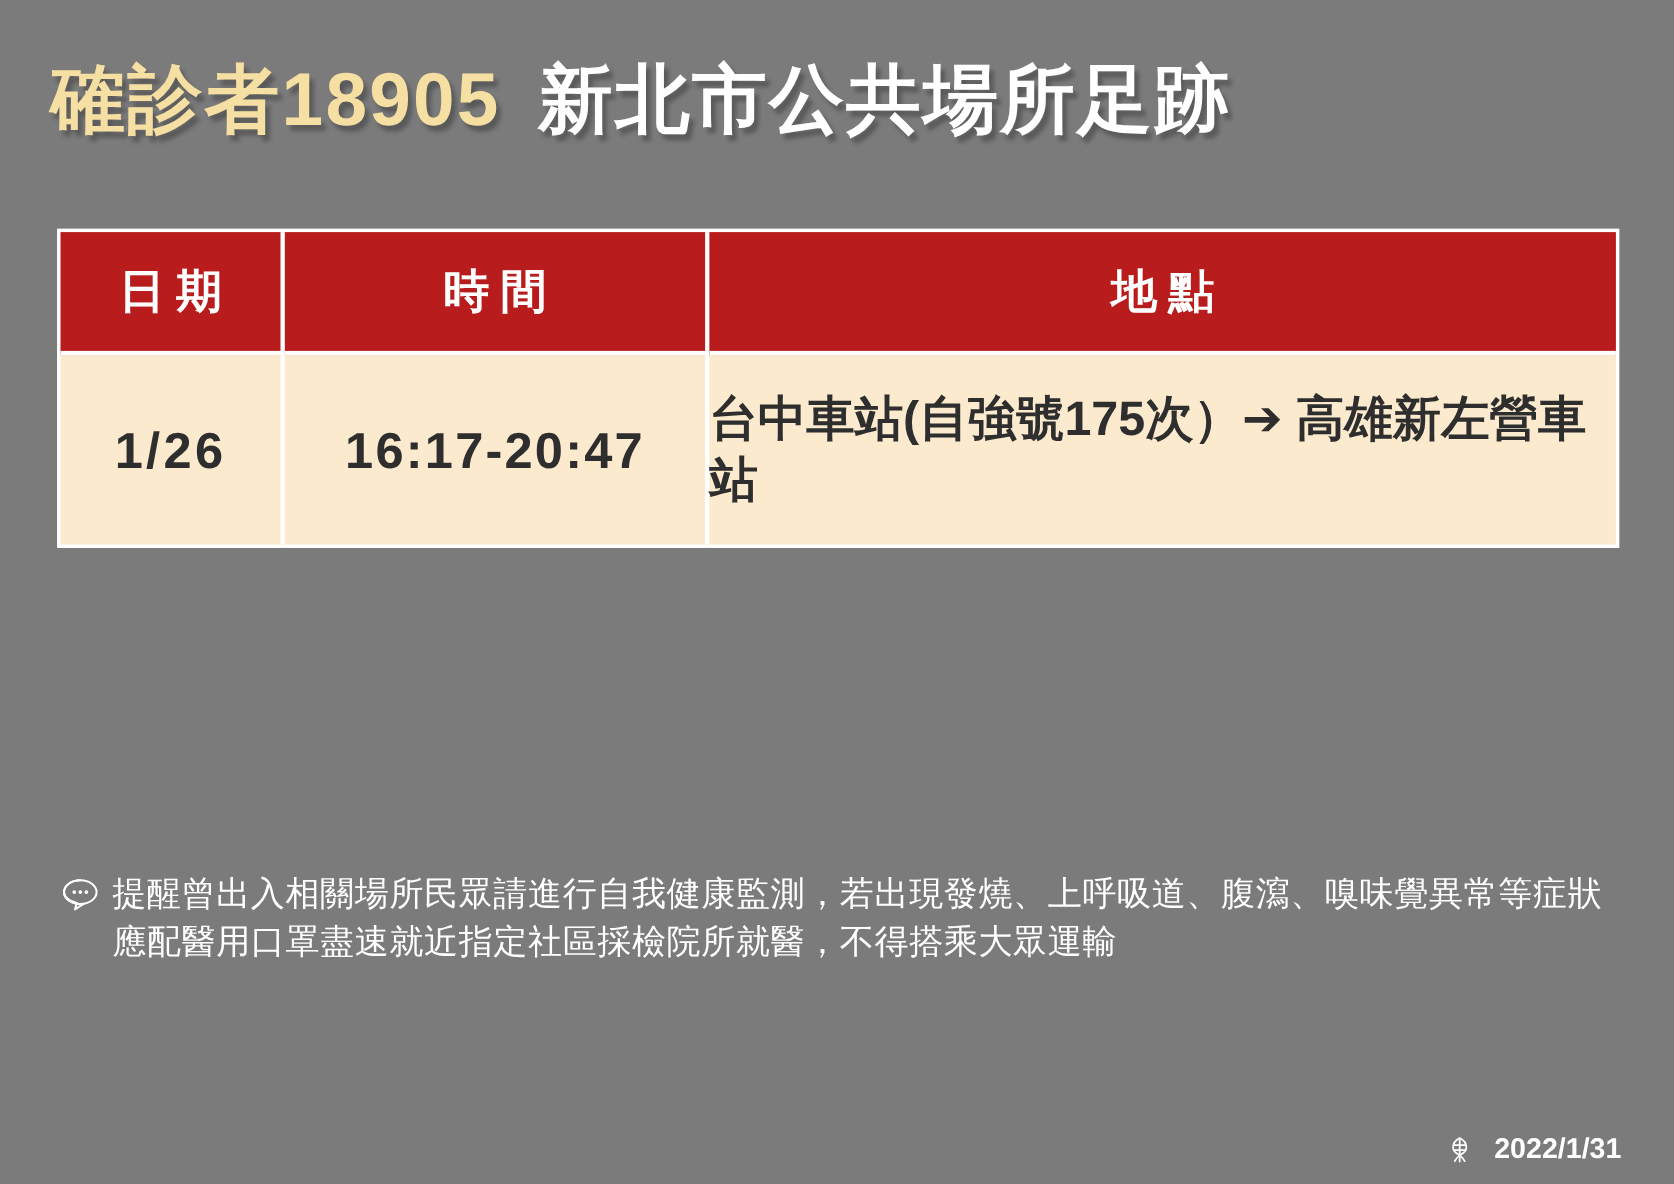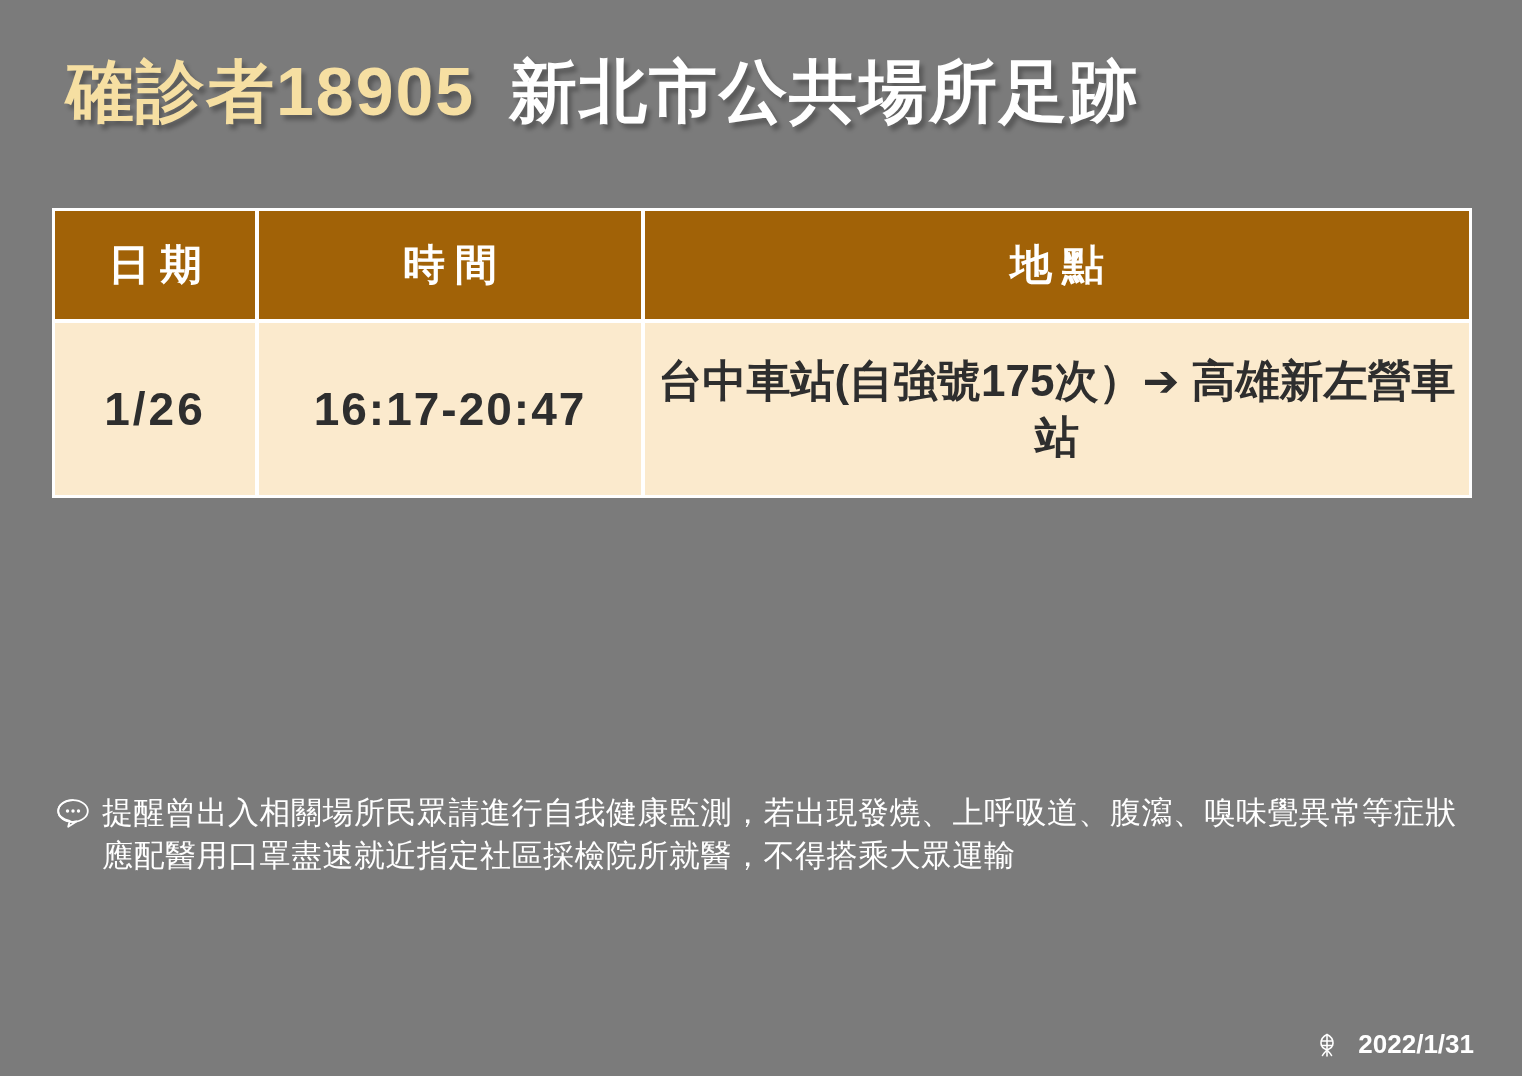--- a/index.html
+++ b/index.html
@@ -17,21 +17,21 @@
   .page {
     position: relative;
     width: 1522px;
     height: 1076px;
     box-sizing: border-box;
   }
 
   
   .title {
     position: absolute;
-    left: 66px;
+    left: 46px;
     top: 54px;
     font-size: 68px;
     font-weight: bold;
     letter-spacing: 2px;
     white-space: nowrap;
     line-height: 1.1;
     text-shadow: 4px 5px 4px rgba(0,0,0,0.28);
   }
   .title .t-yellow { color: #f6dfa2; }
   .title .t-white  { color: #ffffff; margin-left: 34px; }
@@ -47,21 +47,21 @@
     background: #ffffff;
     border: 3px solid #ffffff;
     box-sizing: border-box;
   }
   .table td, .table th {
     border: 0;
     padding: 0;
     vertical-align: middle;
   }
   .hrow th {
-    background: #a16207;
+    background: #b91c1c;
     color: #ffffff;
     font-size: 42px;
     font-weight: bold;
     letter-spacing: 10px;
     text-indent: 10px;
     height: 108px;
     text-align: center;
     border-right: 4px solid #ffffff;
     border-bottom: 4px solid #ffffff;
   }
@@ -92,21 +92,21 @@
   }
   .c-loc {
     text-align: left;
     font-size: 44px;
     font-weight: bold;
     line-height: 1.28;
     letter-spacing: 0px;
     padding: 24px 26px 24px 18px;
   }
   .row1 .c-loc { height: 246px; }
-  .row2 .c-loc { height: 172px; text-align: center; }
+  .row2 .c-loc { height: 172px; }
 
   
   .notes {
     position: absolute;
     left: 56px;
     top: 792px;
     width: 1420px;
     color: #ffffff;
   }
   .note {

